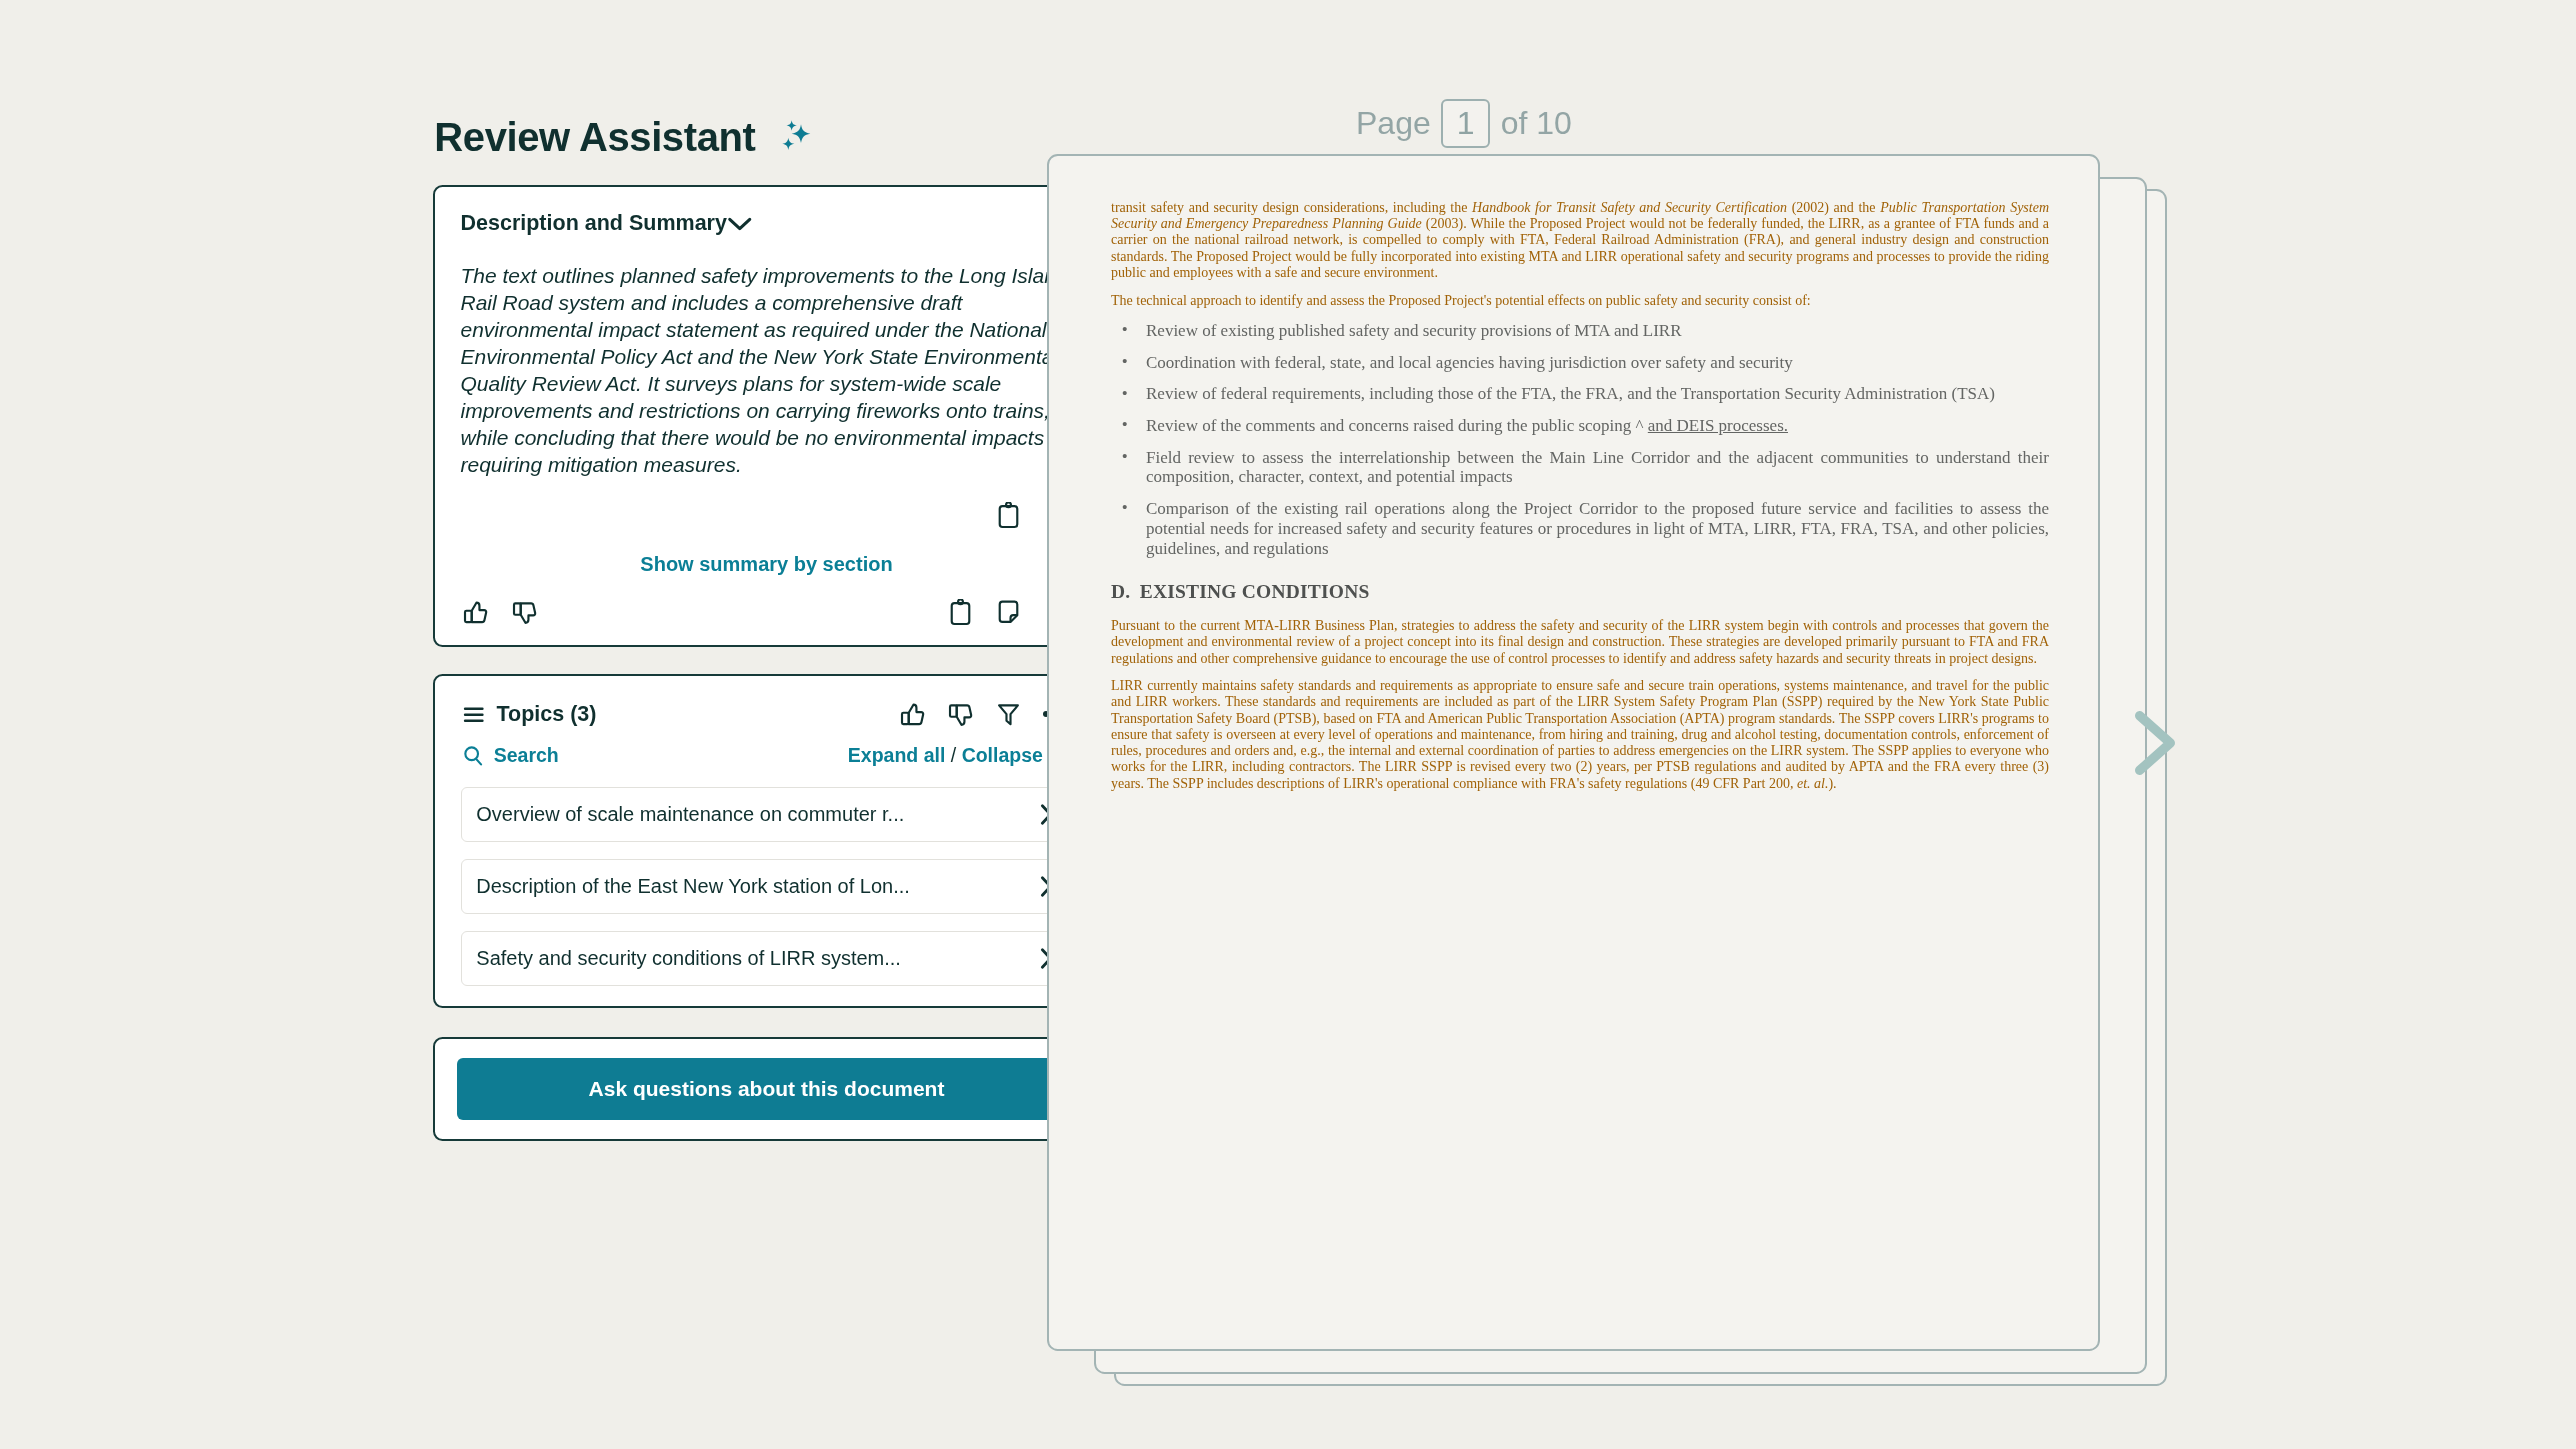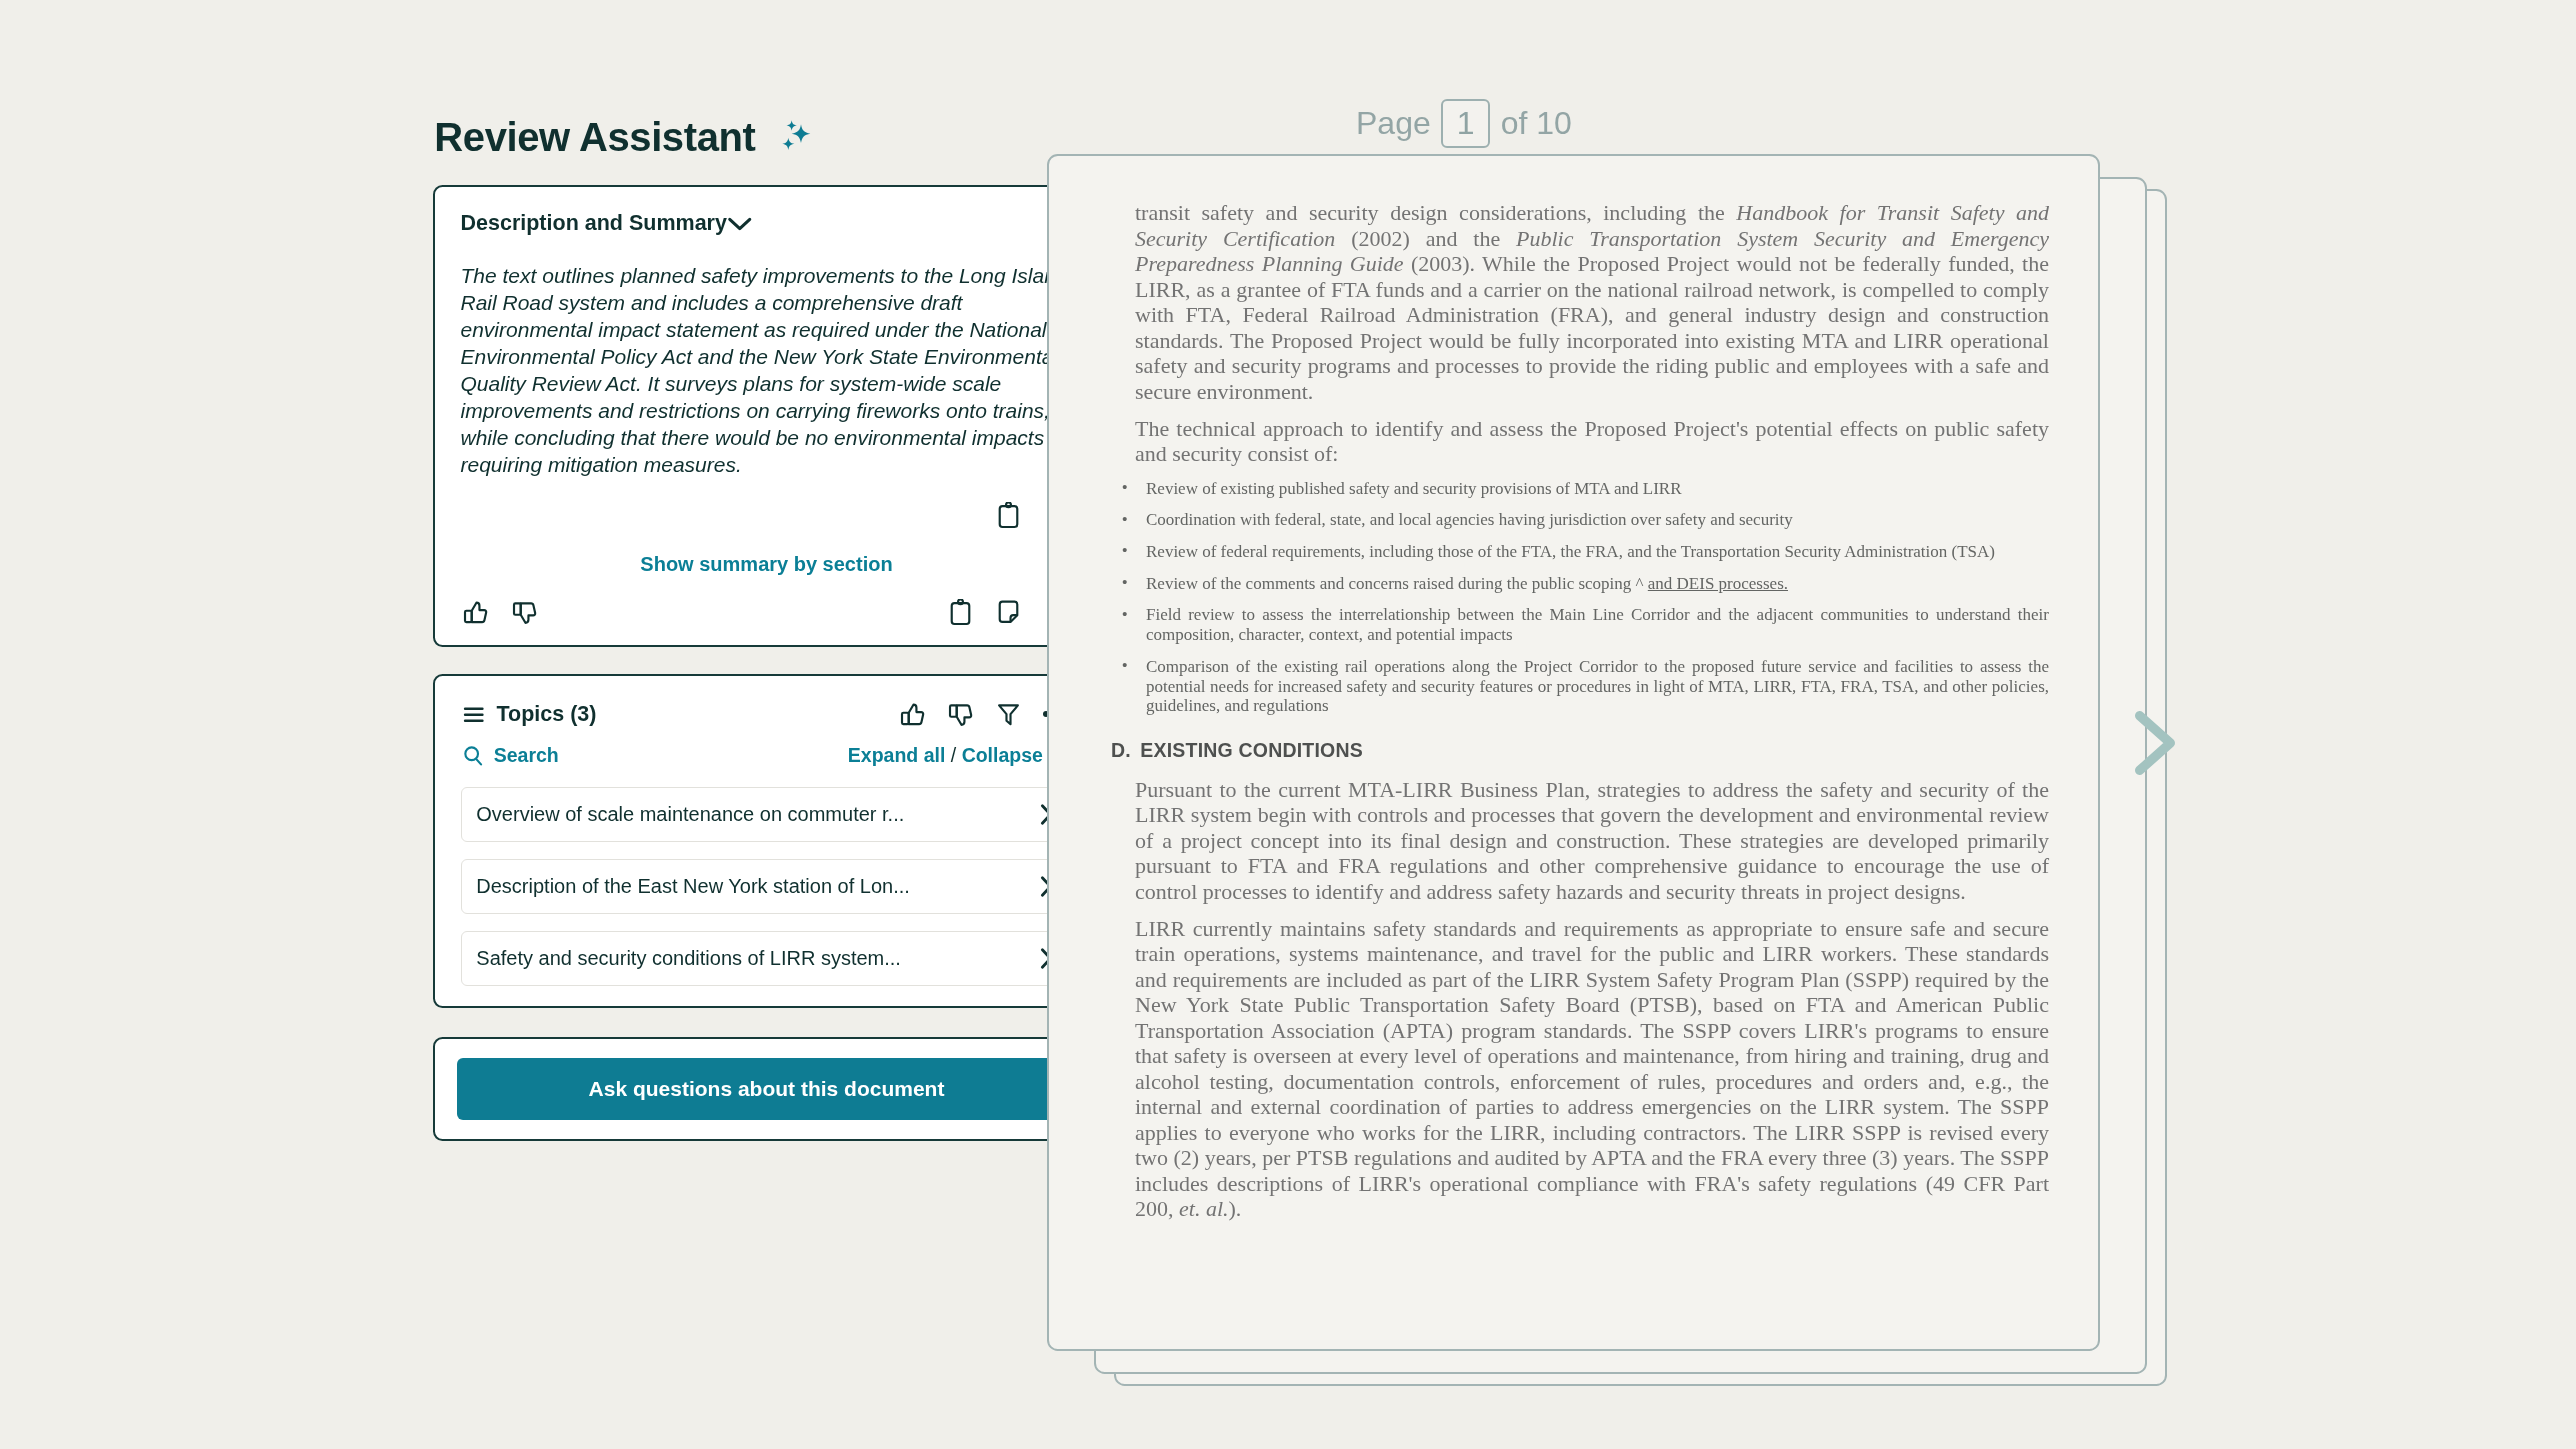--- a/index.html
+++ b/index.html
@@ -219,26 +219,25 @@
     position: absolute;
     left: 0; top: 0;
     width: 1053px; height: 1197px;
     z-index: 4;
     padding: 46px 51px 0 64px;
     font-family: "Liberation Serif", serif;
     color: #5f6160;
     overflow: hidden;
   }
   #doc-body p {
-    font-size: 22px;
+    font-size: 14px;
     line-height: 1.16;
     text-align: justify;
     margin-bottom: 11.4px;
-    color: #737373;
-    margin-left: 24px;
+    color: #a16207;
   }
   #doc-body .it { font-style: italic; }
   .doc-list { list-style: none; margin: 0 0 9.4px 0; padding: 0; }
   .doc-list li {
     font-size: 17px;
     line-height: 1.16;
     text-align: justify;
     margin-bottom: 9.4px;
     padding-left: 35px;
     position: relative;
@@ -251,21 +250,21 @@
     left: 10.7px;
     top: -0.7px;
     font-size: 17px;
   }
   .doc-list li .u { text-decoration: underline; font-family: Liberation Serif, serif; }
   #doc-heading {
     font-size: 19.5px;
     font-weight: 700;
     color: #4e504f;
     margin: 23px 0 14.8px 0;
-    font-family: Liberation Sans, sans-serif;
+    font-family: Liberation Serif, serif;
     letter-spacing: 0.2px;
   }
   #doc-heading .lbl { margin-right: 9.4px; }
 
   
   #next-arrow {
     position: absolute;
     left: 2125px;
     top: 706px;
     cursor: pointer;

